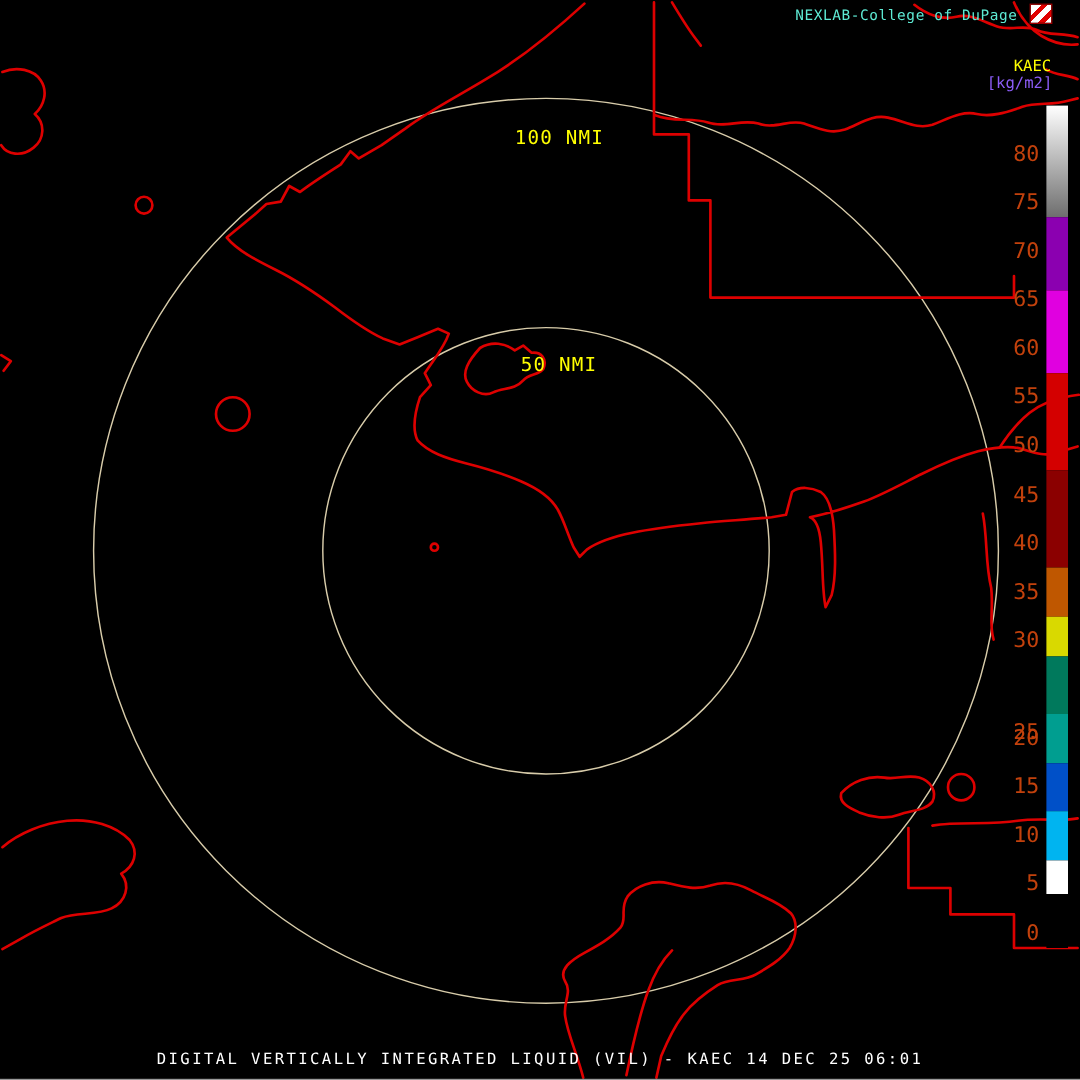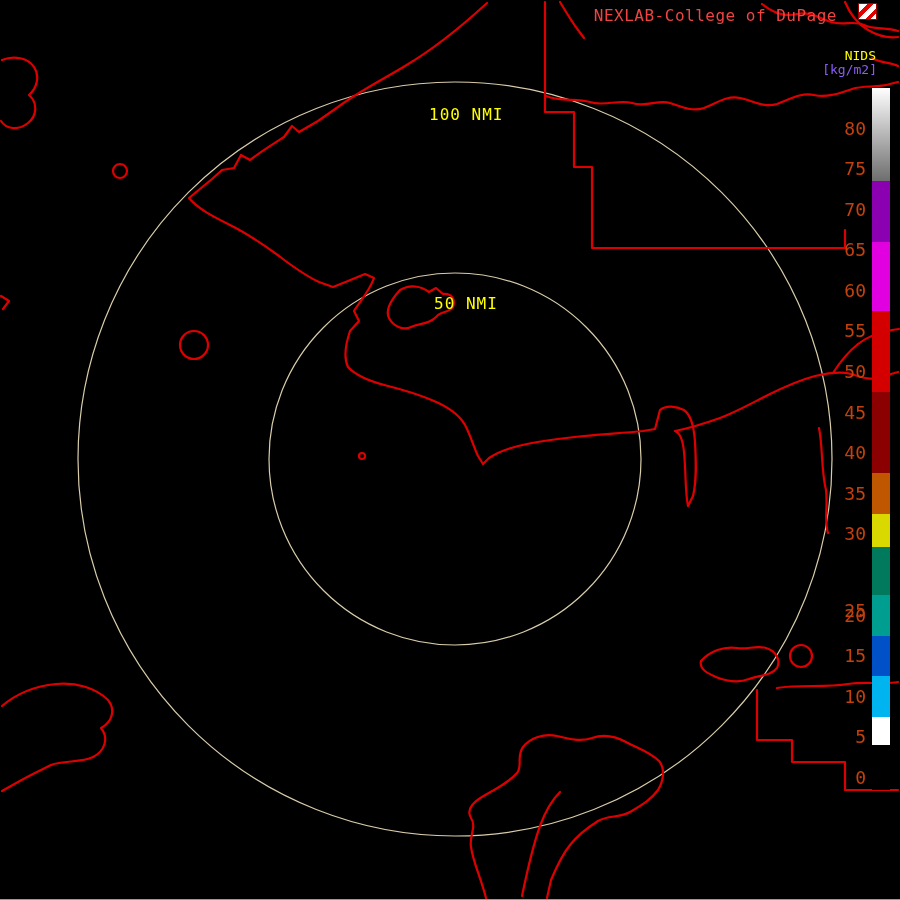--- a/index.html
+++ b/index.html
@@ -6,21 +6,21 @@
   .screen{
     position:relative;width:900px;height:900px;background:#000;overflow:hidden;
     font-family:"DejaVu Sans Mono", monospace;
   }
   .map-svg{position:absolute;left:0;top:0;width:900px;height:900px;}
   .ring-label{
     position:absolute;color:#ffff00;font-size:16px;font-weight:normal;
     letter-spacing:1px;white-space:nowrap;margin-top:36px;
   }
   .brand{
-    position:absolute;top:6px;right:63px;color:#ef4444;font-size:16px;
+    position:absolute;top:6px;right:52px;color:#5eead4;font-size:12px;
     letter-spacing:0.5px;white-space:nowrap;
   }
   .logo{
     position:absolute;top:4px;right:24px;width:17px;height:15px;
     background:linear-gradient(135deg,#fff 28%,#e00000 28% 44%,#fff 44% 66%,#e00000 66% 82%,#fff 82%);
     outline:1px solid #a00000;
   }
   .cb-product{
     position:absolute;top:48px;right:24px;color:#ffff00;font-size:13px;white-space:nowrap;
   }
@@ -77,21 +77,21 @@
       <path d="M833,373 C840,362 848,352 858,344 C868,336 880,332 892,330 L899,329"></path>
     </g>
   </svg>
 
   <div class="ring-label" style="left:429px;top:69px">100 NMI</div>
   <div class="ring-label" style="left:434px;top:258px">50 NMI</div>
 
   <div class="brand">NEXLAB-College of DuPage</div>
   <div class="logo"></div>
 
-  <div class="cb-product">NIDS</div>
+  <div class="cb-product">KAEC</div>
   <div class="cb-units">[kg/m2]</div>
 
   <div class="cb-wrap">
     <div class="cb-ticks">
         <div class="cb-tick" style="top: 5.78035%;">80</div>
         <div class="cb-tick" style="top: 11.5607%;">75</div>
         <div class="cb-tick" style="top: 17.341%;">70</div>
         <div class="cb-tick" style="top: 23.1214%;">65</div>
         <div class="cb-tick" style="top: 28.9017%;">60</div>
         <div class="cb-tick" style="top: 34.6821%;">55</div>
@@ -117,15 +117,16 @@
         <div class="cb-seg" style="top: 60.6936%; height: 4.62428%; background: rgb(217, 217, 0);"></div>
         <div class="cb-seg" style="top: 65.3179%; height: 6.93642%; background: rgb(0, 121, 92);"></div>
         <div class="cb-seg" style="top: 72.2543%; height: 5.78035%; background: rgb(0, 158, 144);"></div>
         <div class="cb-seg" style="top: 78.0347%; height: 5.78035%; background: rgb(0, 80, 200);"></div>
         <div class="cb-seg" style="top: 83.815%; height: 5.78035%; background: rgb(0, 180, 240);"></div>
         <div class="cb-seg" style="top: 89.5954%; height: 4.04624%; background: rgb(255, 255, 255);"></div>
         <div class="cb-seg" style="top: 93.6416%; height: 6.35838%; background: rgb(0, 0, 0);"></div>
       </div>
   </div>
 
+  <div class="footer">DIGITAL VERTICALLY INTEGRATED LIQUID (VIL) - KAEC 14 DEC 25 06:01</div>
   <div class="bottom-line"></div>
 
 </div>
 
 </body></html>

